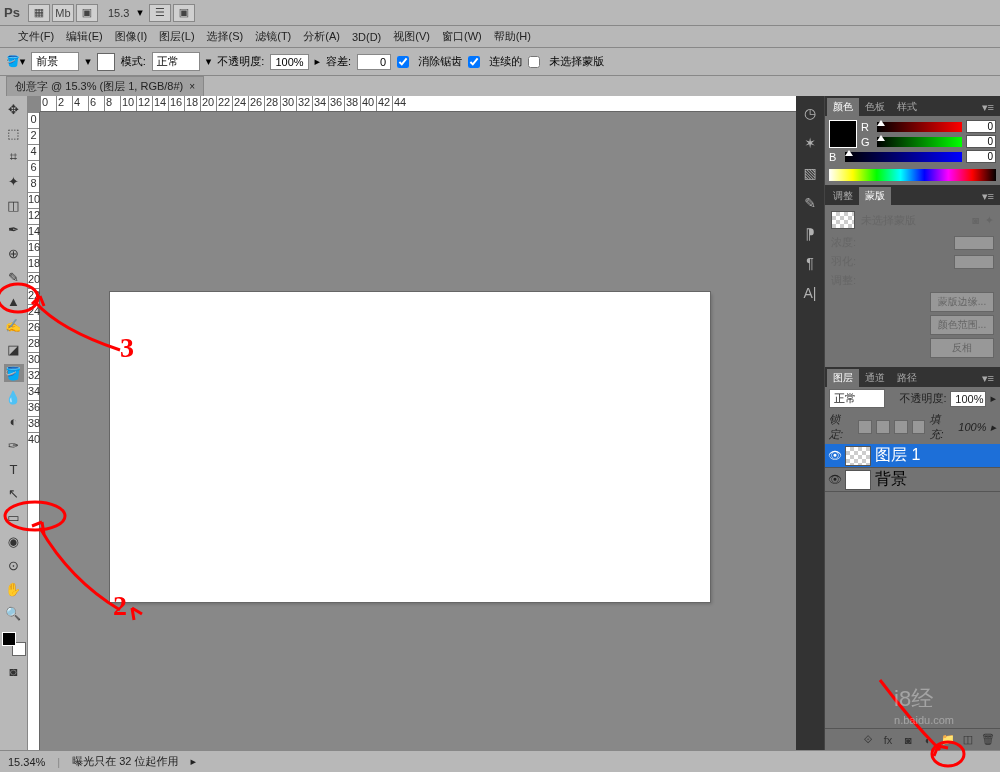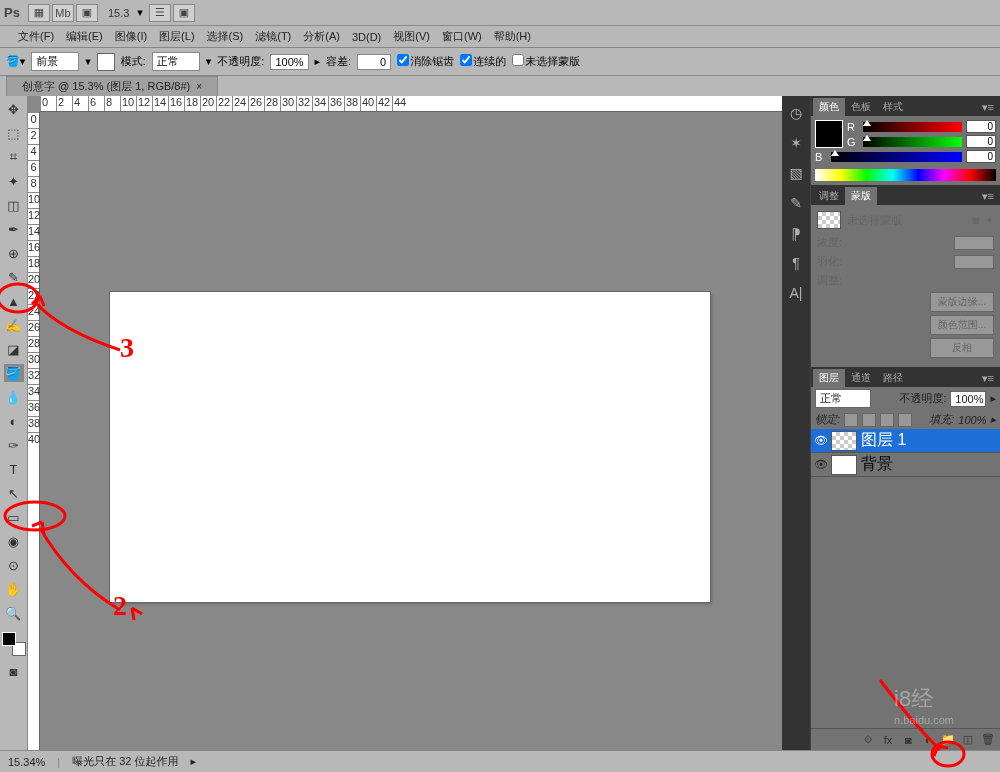--- a/index.html
+++ b/index.html
@@ -13,25 +13,25 @@
 .titlebar .ws-btn.active { background: #333; color: #fff; }
 .titlebar .winctl { width: 22px; height: 16px; border: 1px solid #888; background: #d0d0d0; display: flex; align-items: center; justify-content: center; }
 
 .menubar { height: 22px; background: #b8b8b8; display: flex; align-items: center; padding: 0 12px; border-bottom: 1px solid #888; }
 .menubar .menu-item { padding: 2px 6px; color: #222; }
 
 .optionsbar { height: 28px; background: #b8b8b8; display: flex; align-items: center; padding: 0 6px; border-bottom: 1px solid #888; gap: 6px; }
 .optionsbar .swatch { width: 18px; height: 18px; background: #fff; border: 1px solid #666; }
 .optionsbar .dropdown { padding: 1px 4px; background: #fff; border: 1px solid #888; min-width: 48px; }
 .optionsbar .val { padding: 1px 4px; background: #fff; border: 1px solid #888; min-width: 34px; text-align: right; }
-.optionsbar .chk { display: flex; align-items: flex-start; gap: 1px; }
+.optionsbar .chk { display: flex; align-items: center; gap: 9px; }
 .optionsbar .chk input { width: 12px; height: 12px; }
 
 .tabbar { height: 20px; background: #b8b8b8; display: flex; align-items: center; padding: 0 6px; }
-.doctab { padding: 2px 15px; background: #a0a0a0; border: 1px solid #888; font-size: 10px; color: #222; display: flex; gap: 6px; align-items: center; }
+.doctab { padding: 2px 8px; background: #a0a0a0; border: 1px solid #888; font-size: 10px; color: #222; display: flex; gap: 6px; align-items: center; }
 .doctab .close { font-size: 10px; }
 
 .main { display: flex; height: calc(100% - 26px - 22px - 28px - 20px - 22px); }
 .toolbox { width: 28px; background: #b8b8b8; border-right: 1px solid #888; display: flex; flex-direction: column; align-items: center; padding-top: 4px; gap: 6px; }
 .toolbox .tool { width: 20px; height: 18px; display: flex; align-items: center; justify-content: center; color: #333; font-size: 13px; cursor: pointer; }
 .toolbox .tool.selected { background: #888; }
 .toolbox .color-swatches { position: relative; width: 24px; height: 24px; margin-top: 4px; }
 .toolbox .fg { position: absolute; top: 0; left: 0; width: 14px; height: 14px; background: #000; border: 1px solid #fff; }
 .toolbox .bg { position: absolute; bottom: 0; right: 0; width: 14px; height: 14px; background: #fff; border: 1px solid #666; }
 
@@ -39,21 +39,21 @@
 .ruler-h { position: absolute; top: 0; left: 12px; right: 0; height: 16px; background: #fff; border-bottom: 1px solid #666; font-size: 8px; color: #333; display: flex; }
 .ruler-h .tick { flex: none; width: 16px; border-left: 1px solid #888; padding-left: 1px; }
 .ruler-v { position: absolute; top: 16px; left: 0; width: 12px; bottom: 0; background: #fff; border-right: 1px solid #666; font-size: 8px; color: #333; display: flex; flex-direction: column; }
 .ruler-v .tick { flex: none; height: 16px; border-top: 1px solid #888; text-align: center; }
 .canvas-inner { position: absolute; top: 16px; left: 12px; right: 0; bottom: 0; }
 .artboard { position: absolute; left: 70px; top: 180px; width: 600px; height: 310px; background: #fff; box-shadow: 0 0 0 1px #666, 2px 2px 3px rgba(0,0,0,0.2); }
 
 .panel-dock { width: 28px; background: #333; display: flex; flex-direction: column; align-items: center; padding-top: 8px; gap: 12px; }
 .panel-dock .dock-icon { width: 18px; height: 18px; color: #b0b0b0; display: flex; align-items: center; justify-content: center; font-size: 14px; }
 
-.panels { width: 190px; background: #737373; border-left: 1px solid #444; display: flex; flex-direction: column; }
+.panels { width: 176px; background: #737373; border-left: 1px solid #444; display: flex; flex-direction: column; }
 .panel-tabs { height: 20px; background: #333; display: flex; align-items: end; padding: 0 2px; }
 .ptab { padding: 2px 6px; background: #333; color: #aaa; font-size: 10px; }
 .ptab.active { background: #737373; color: #fff; }
 .panel-menu { margin-left: auto; color: #aaa; padding: 2px 4px; }
 
 .color-panel { background: #737373; padding: 4px; }
 .color-row { display: flex; align-items: center; gap: 4px; margin-bottom: 2px; }
 .color-row .lbl { color: #fff; width: 12px; }
 .color-row .slider { flex: 1; height: 10px; position: relative; }
 .slider.r { background: linear-gradient(to right, #000, #f00); }

